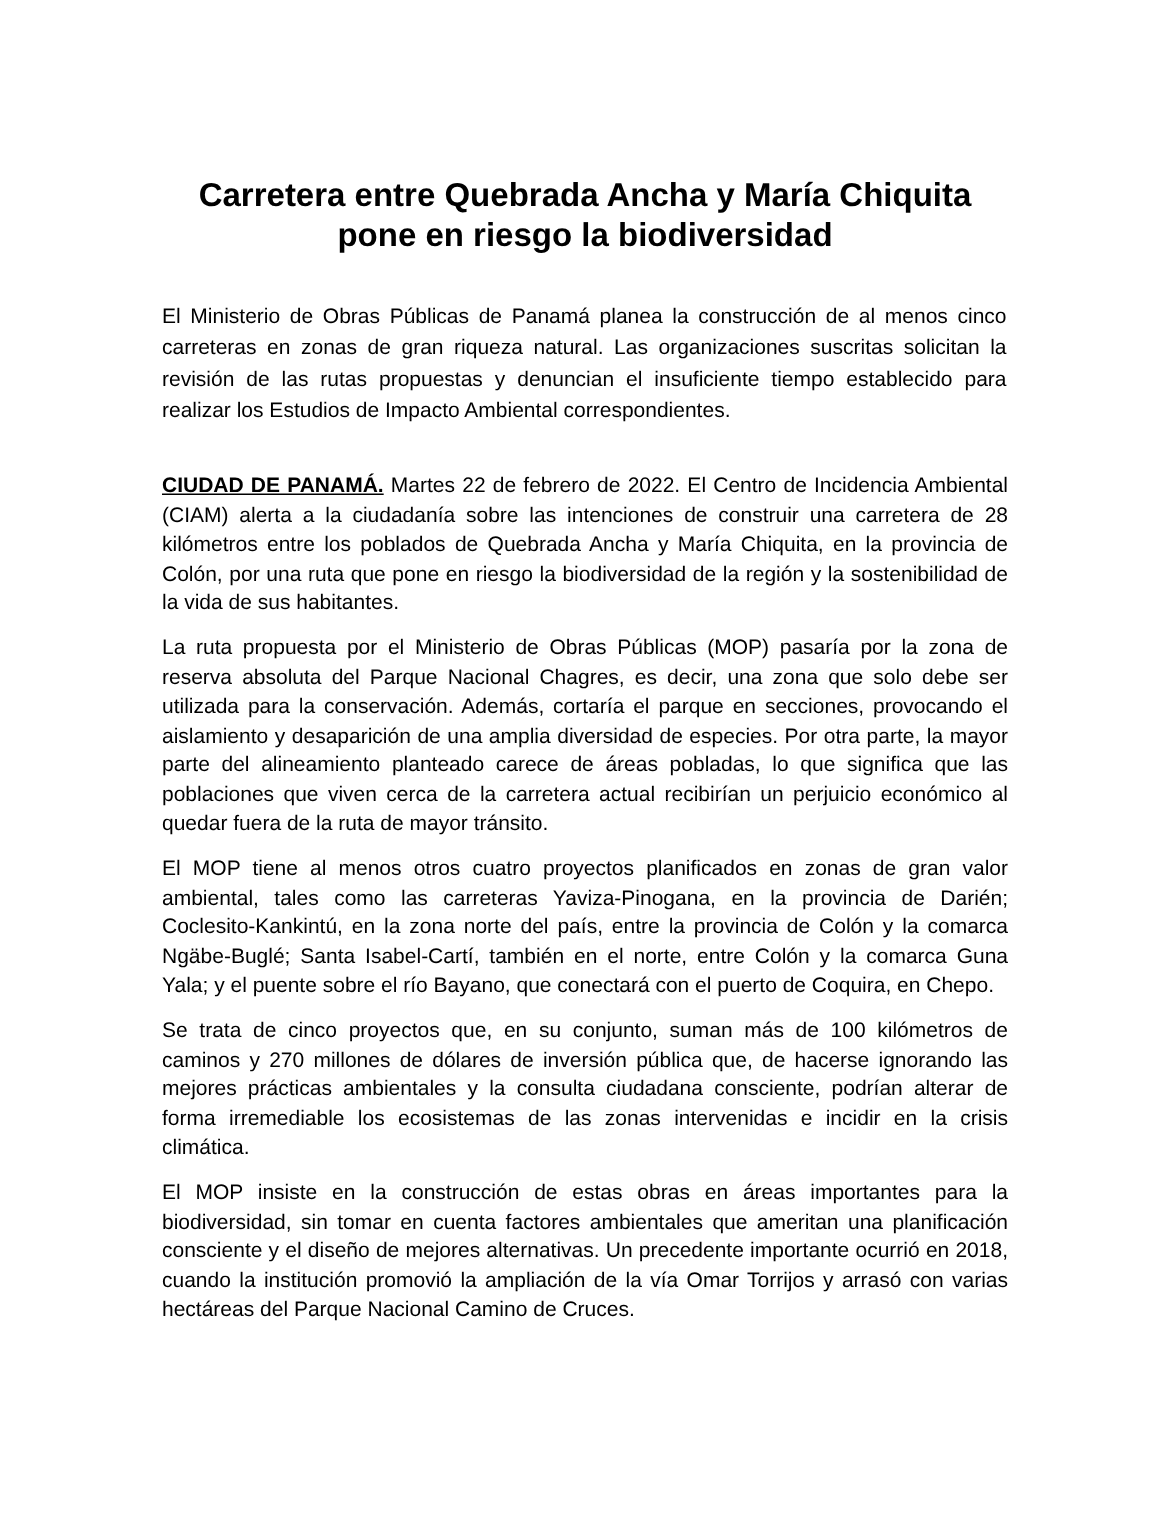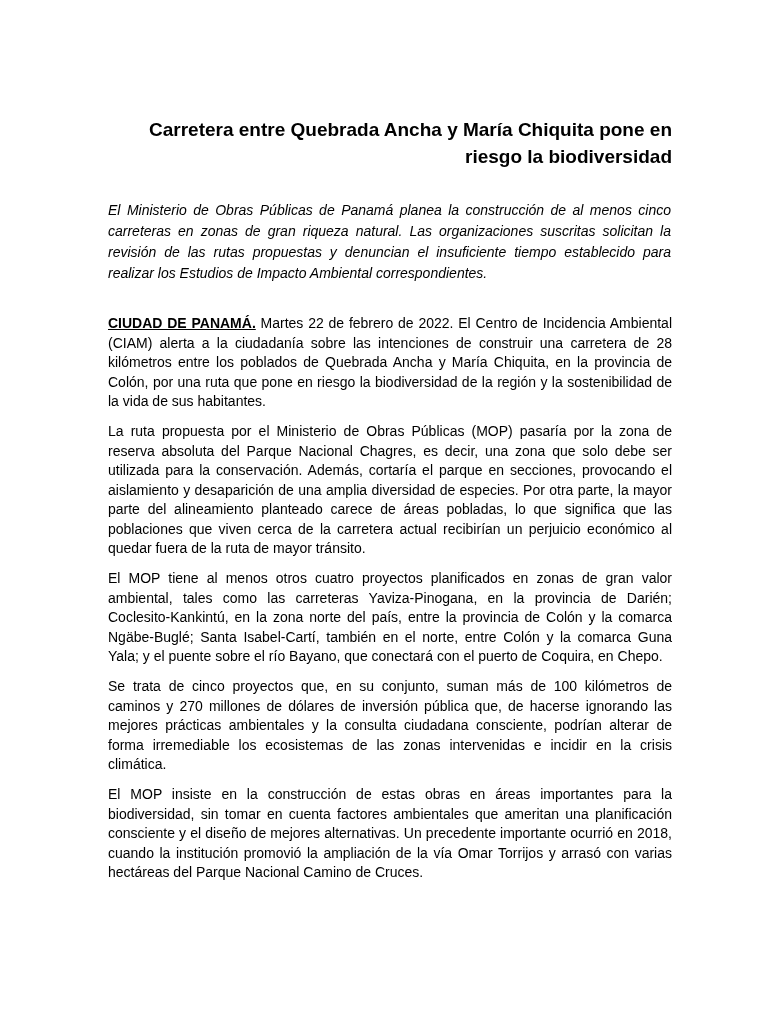--- a/index.html
+++ b/index.html
@@ -18,29 +18,28 @@
     box-sizing:border-box;
     background:var(--page-bg);
     color:var(--text-color);
     padding:108px 108px 60px 108px;
     overflow:hidden;
     font-family:"Liberation Sans","DejaVu Sans",sans-serif;
   }
   .doc-title{
     margin:0 0 30px 0;
     padding-top:8px;
-    font-size:19px;
+    font-size:22px;
     line-height:27px;
     font-weight:bold;
-    text-align:right;
+    text-align:center;
     color:var(--text-color);
   }
   .lead-paragraph{
     margin:0 1px 30px 0;
-    font-style:italic;
     font-size:14px;
     line-height:21px;
     text-align:justify;
     color:var(--text-color);
   }
   .body-paragraph{
     margin:0 0 10.5px 0;
     font-size:14px;
     line-height:19.5px;
     text-align:justify;

